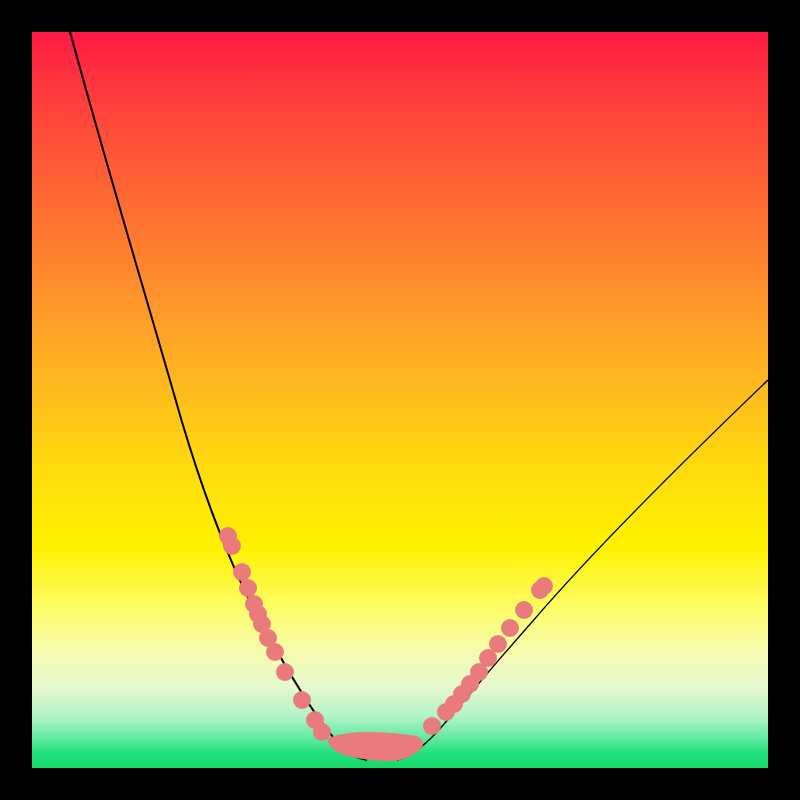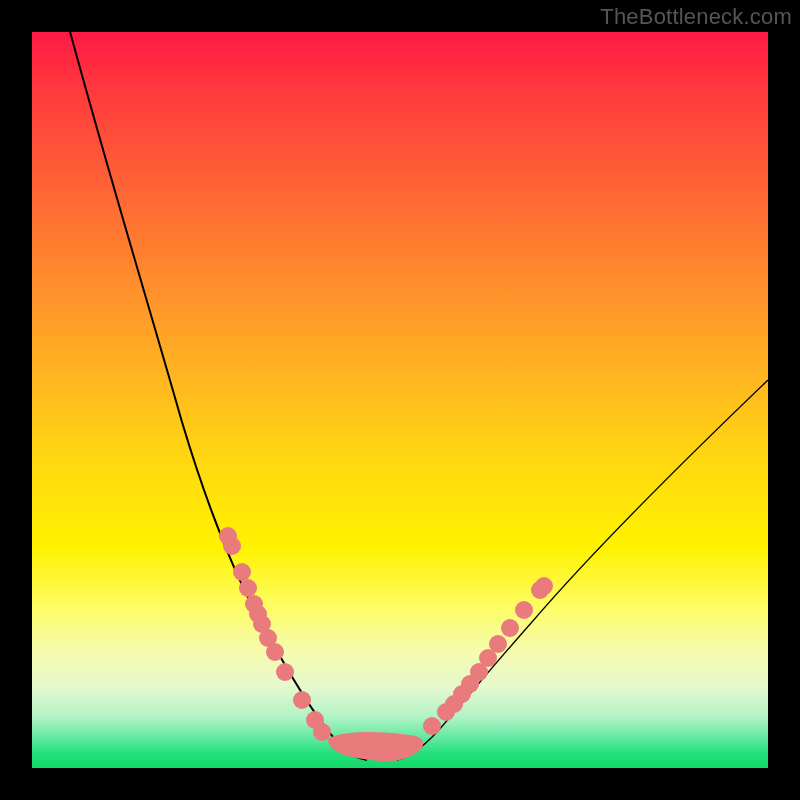--- a/index.html
+++ b/index.html
@@ -138,14 +138,13 @@
                Q 300 720 316 724
                Q 340 730 360 729
                Q 378 728 390 716
                Q 394 708 384 704
                Q 360 700 336 700
                Q 316 700 302 704
                Q 294 706 296 710 Z"></path>
     </svg>
   </div>
 
-  <div class="watermark">TheBottleneck.com</div>
 </div>
 
 </body></html>

